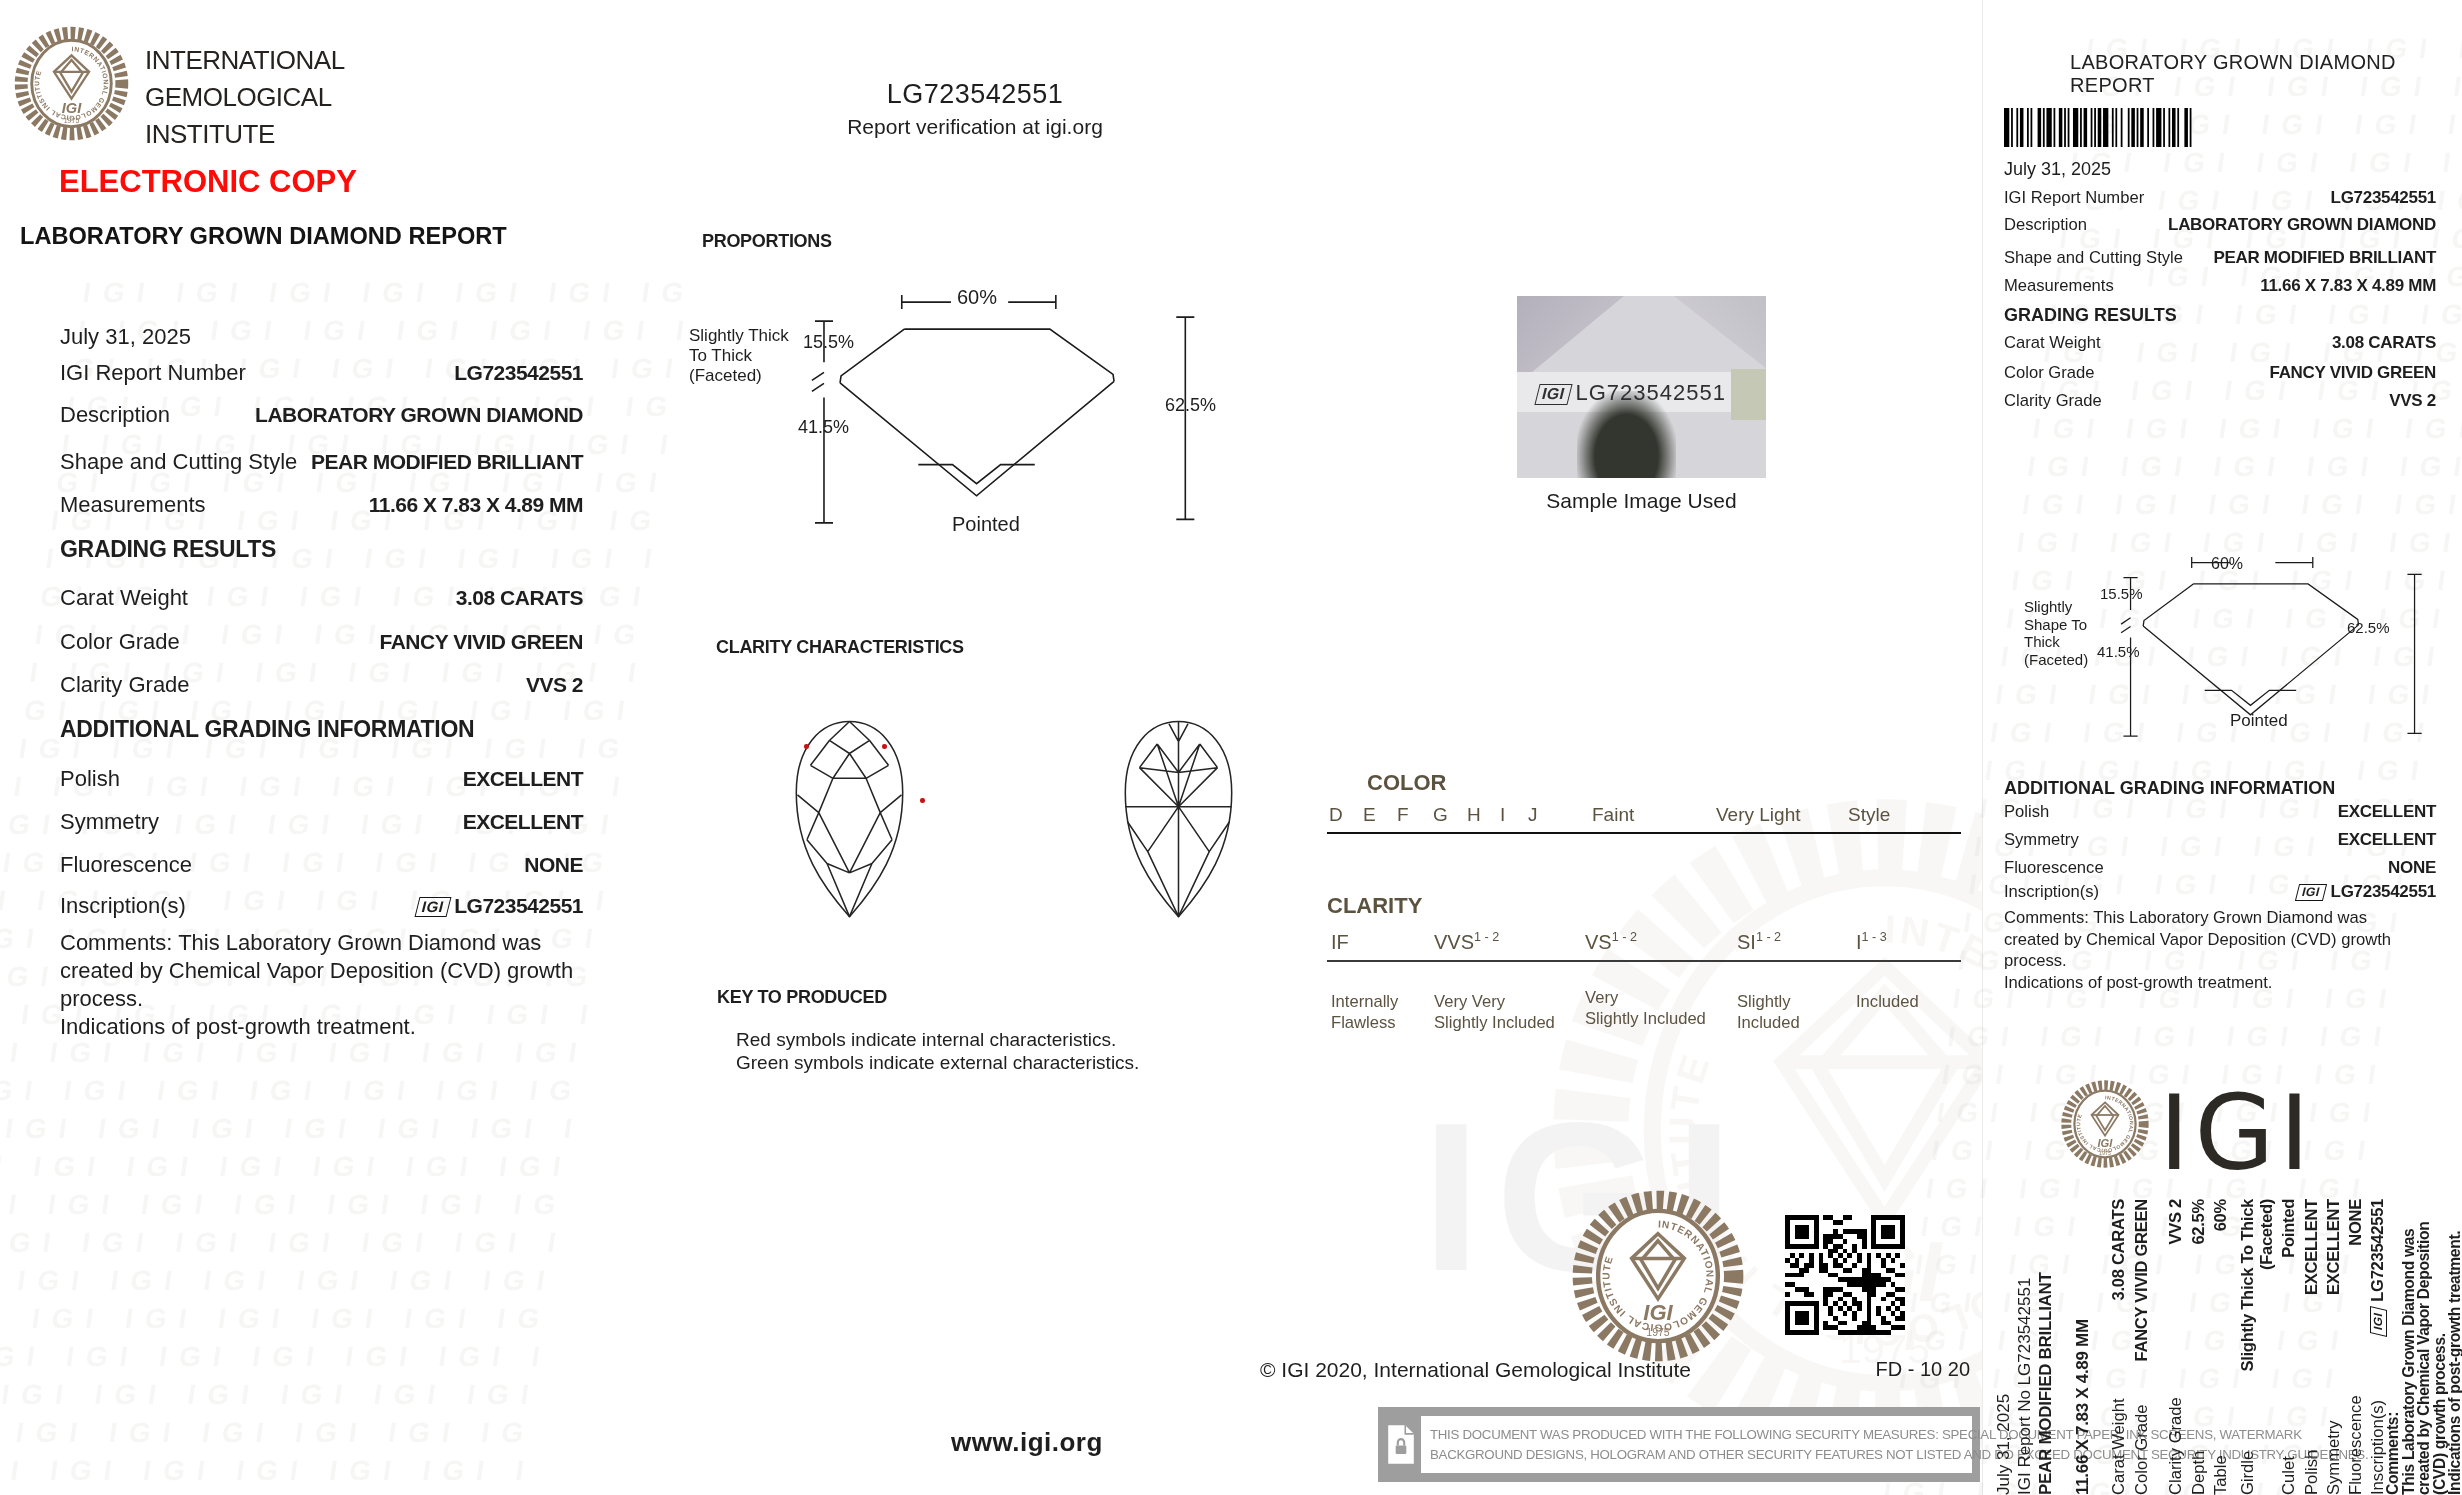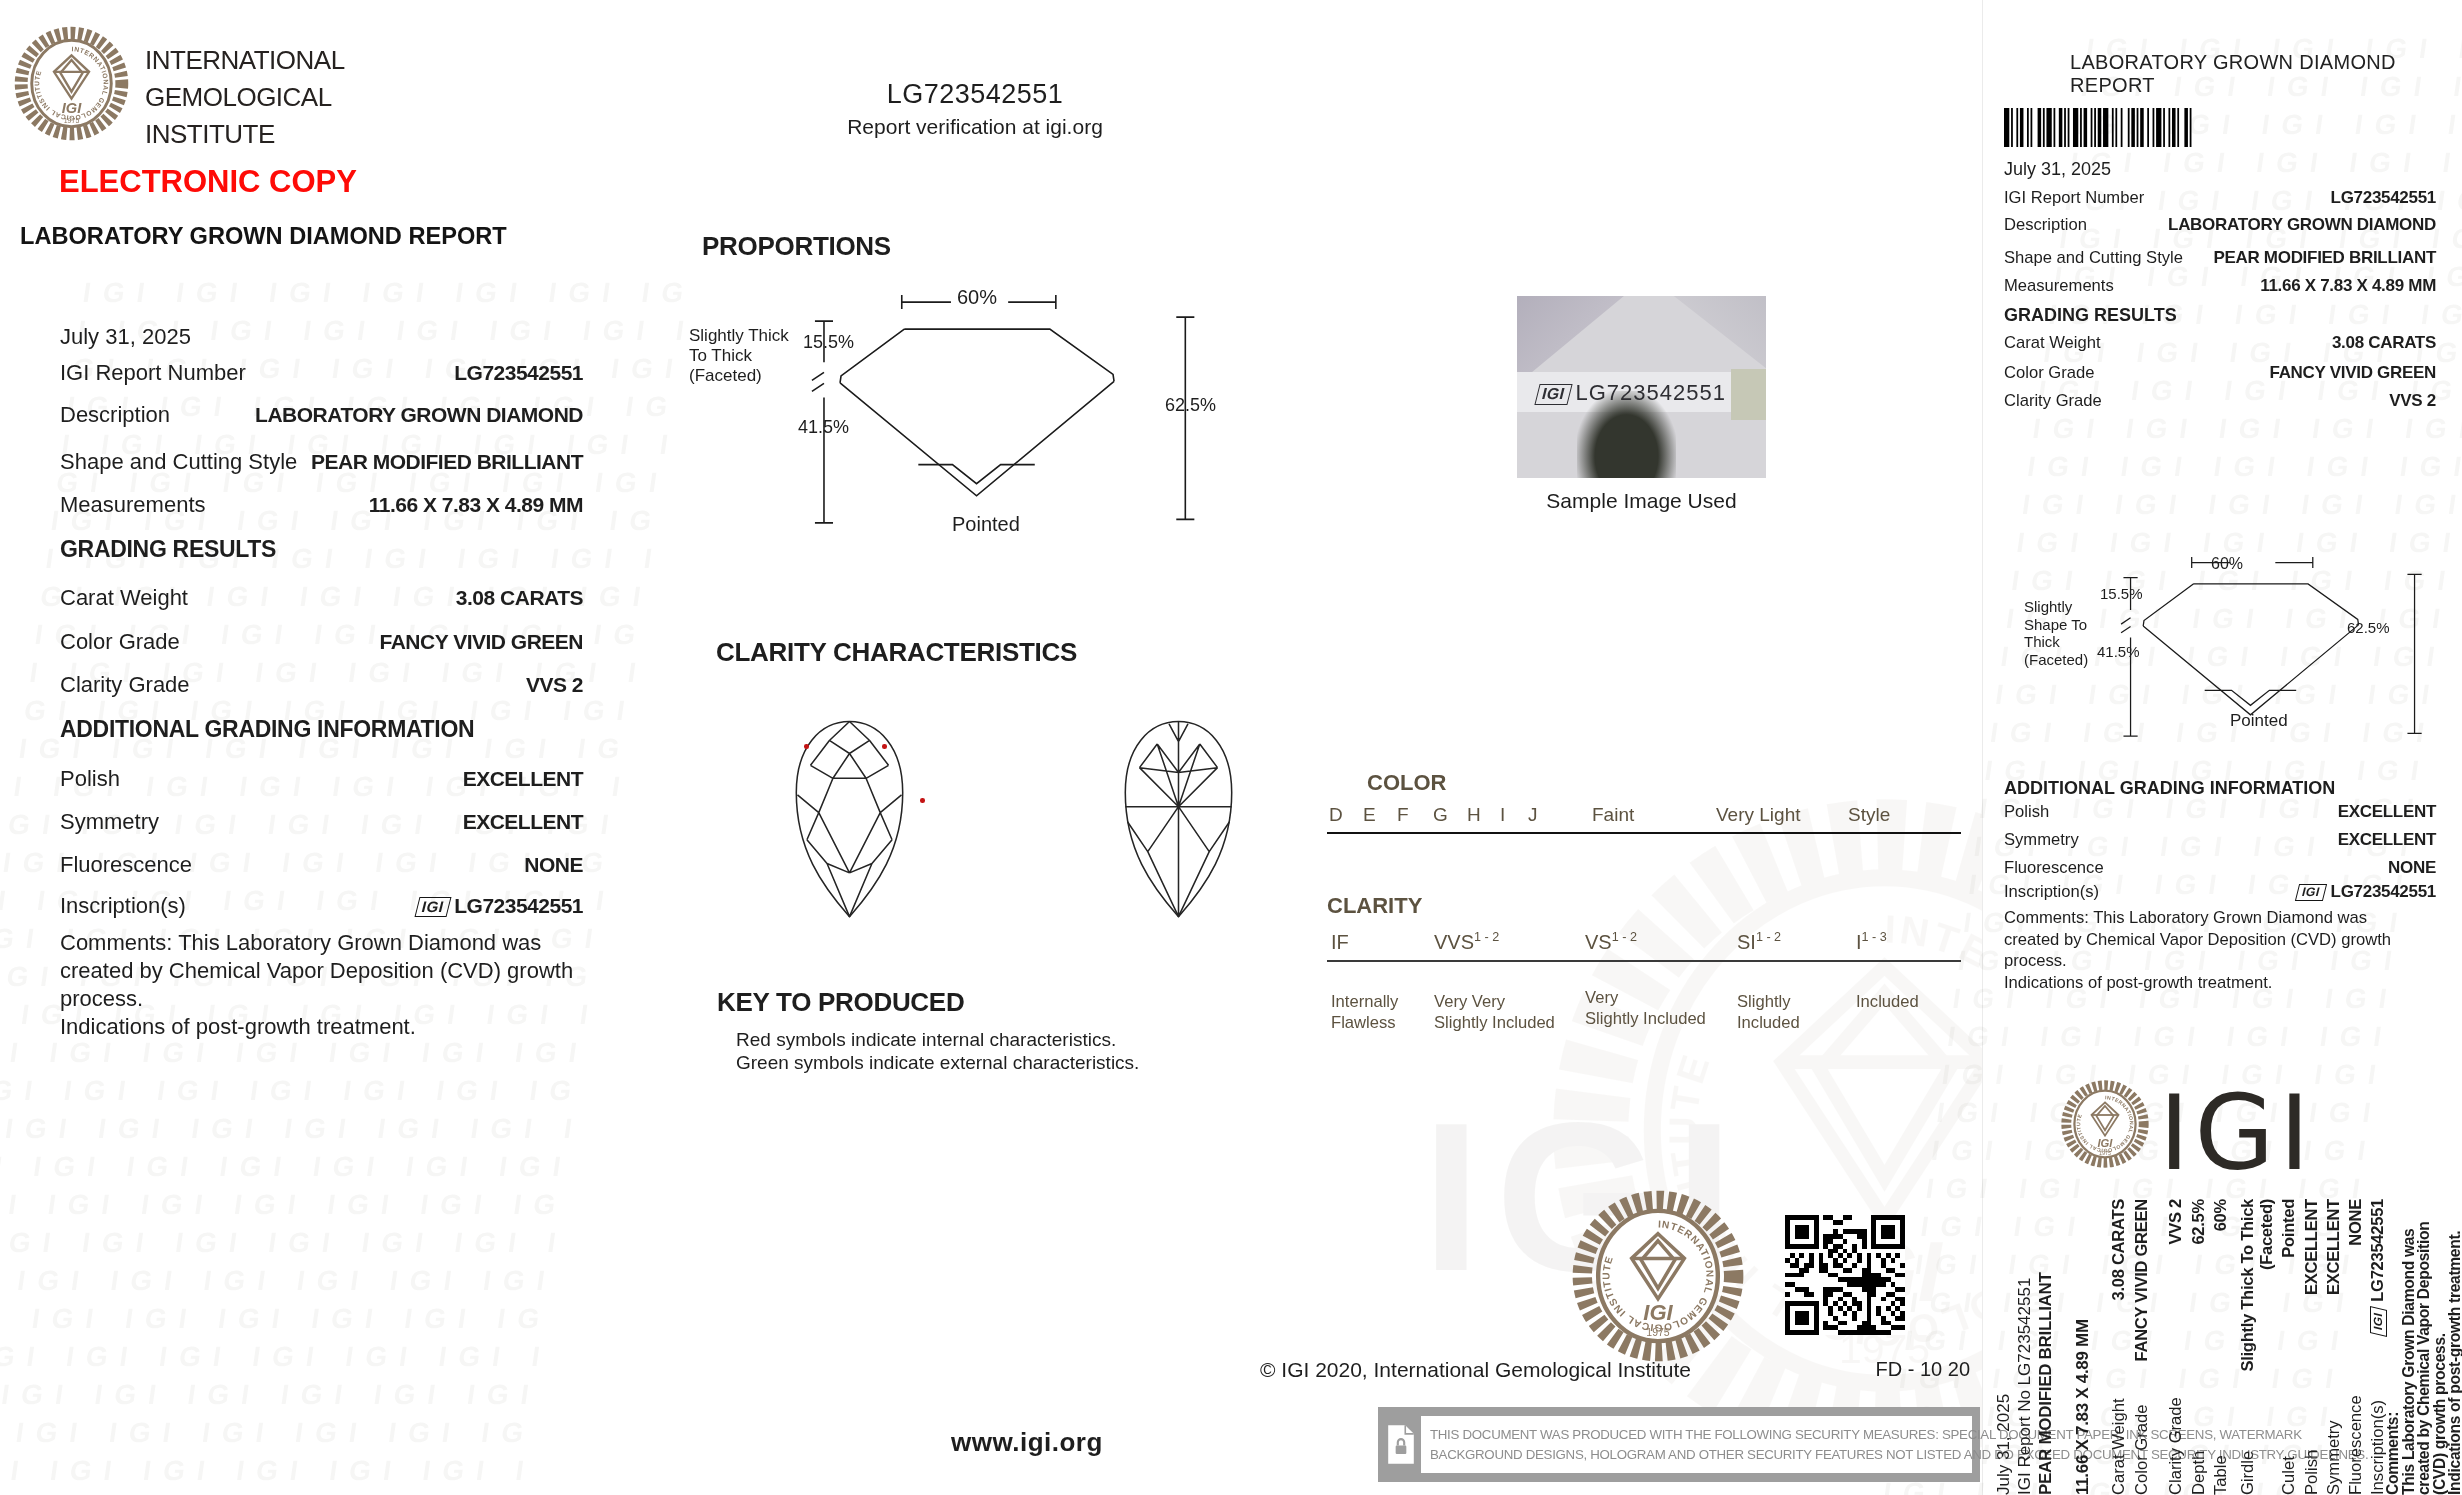--- a/index.html
+++ b/index.html
@@ -19,21 +19,21 @@
   .lrow{position:absolute;left:60px;width:523px;display:flex;justify-content:space-between;align-items:baseline;}
   .lrow .lab{font-size:22px;}
   .lrow .val{font-size:21px;font-weight:bold;letter-spacing:-0.5px;text-align:right;}
   .lhead{position:absolute;left:60px;font-size:23px;font-weight:bold;letter-spacing:-0.3px;}
   .lcomments{position:absolute;left:60px;top:929px;width:558px;font-size:22px;line-height:28px;}
   .igi-mark{display:inline-block;border:1.5px solid #161616;padding:0 4px 1px 4px;margin-right:6px;
             transform:skewX(-14deg);font-weight:bold;font-size:0.72em;letter-spacing:0.5px;vertical-align:1px;}
   
   .mid-number{position:absolute;left:784px;top:79px;width:382px;text-align:center;font-size:27px;letter-spacing:0.5px;}
   .mid-verif{position:absolute;left:784px;top:115px;width:382px;text-align:center;font-size:21px;}
-  .sec-head{position:absolute;font-size:26px;font-weight:bold;letter-spacing:-0.3px;}
+  .sec-head{position:absolute;font-size:18px;font-weight:bold;letter-spacing:-0.3px;}
   .diagram-label{position:absolute;font-size:18px;}
   .girdle-desc{position:absolute;font-size:17px;line-height:20px;}
   .keyline{position:absolute;left:736px;width:704px;font-size:19px;line-height:23px;}
   .scale-t{position:absolute;font-size:22px;font-weight:bold;color:#5c5240;}
   .scale-l{position:absolute;font-size:19px;color:#5c5240;}
   .scale-g{position:absolute;font-size:20px;color:#5c5240;}
   .scale-g .sup{font-size:12.6px;position:relative;top:-8px;margin-left:0;}
   .scale-d{position:absolute;font-size:16.6px;line-height:21px;color:#5c5240;margin-top:18px;}
   .scale-line{position:absolute;height:2px;background:#111;}
   .photo{position:absolute;left:1517px;top:296px;width:249px;height:182px;background:#d6d5d9;overflow:hidden;}

